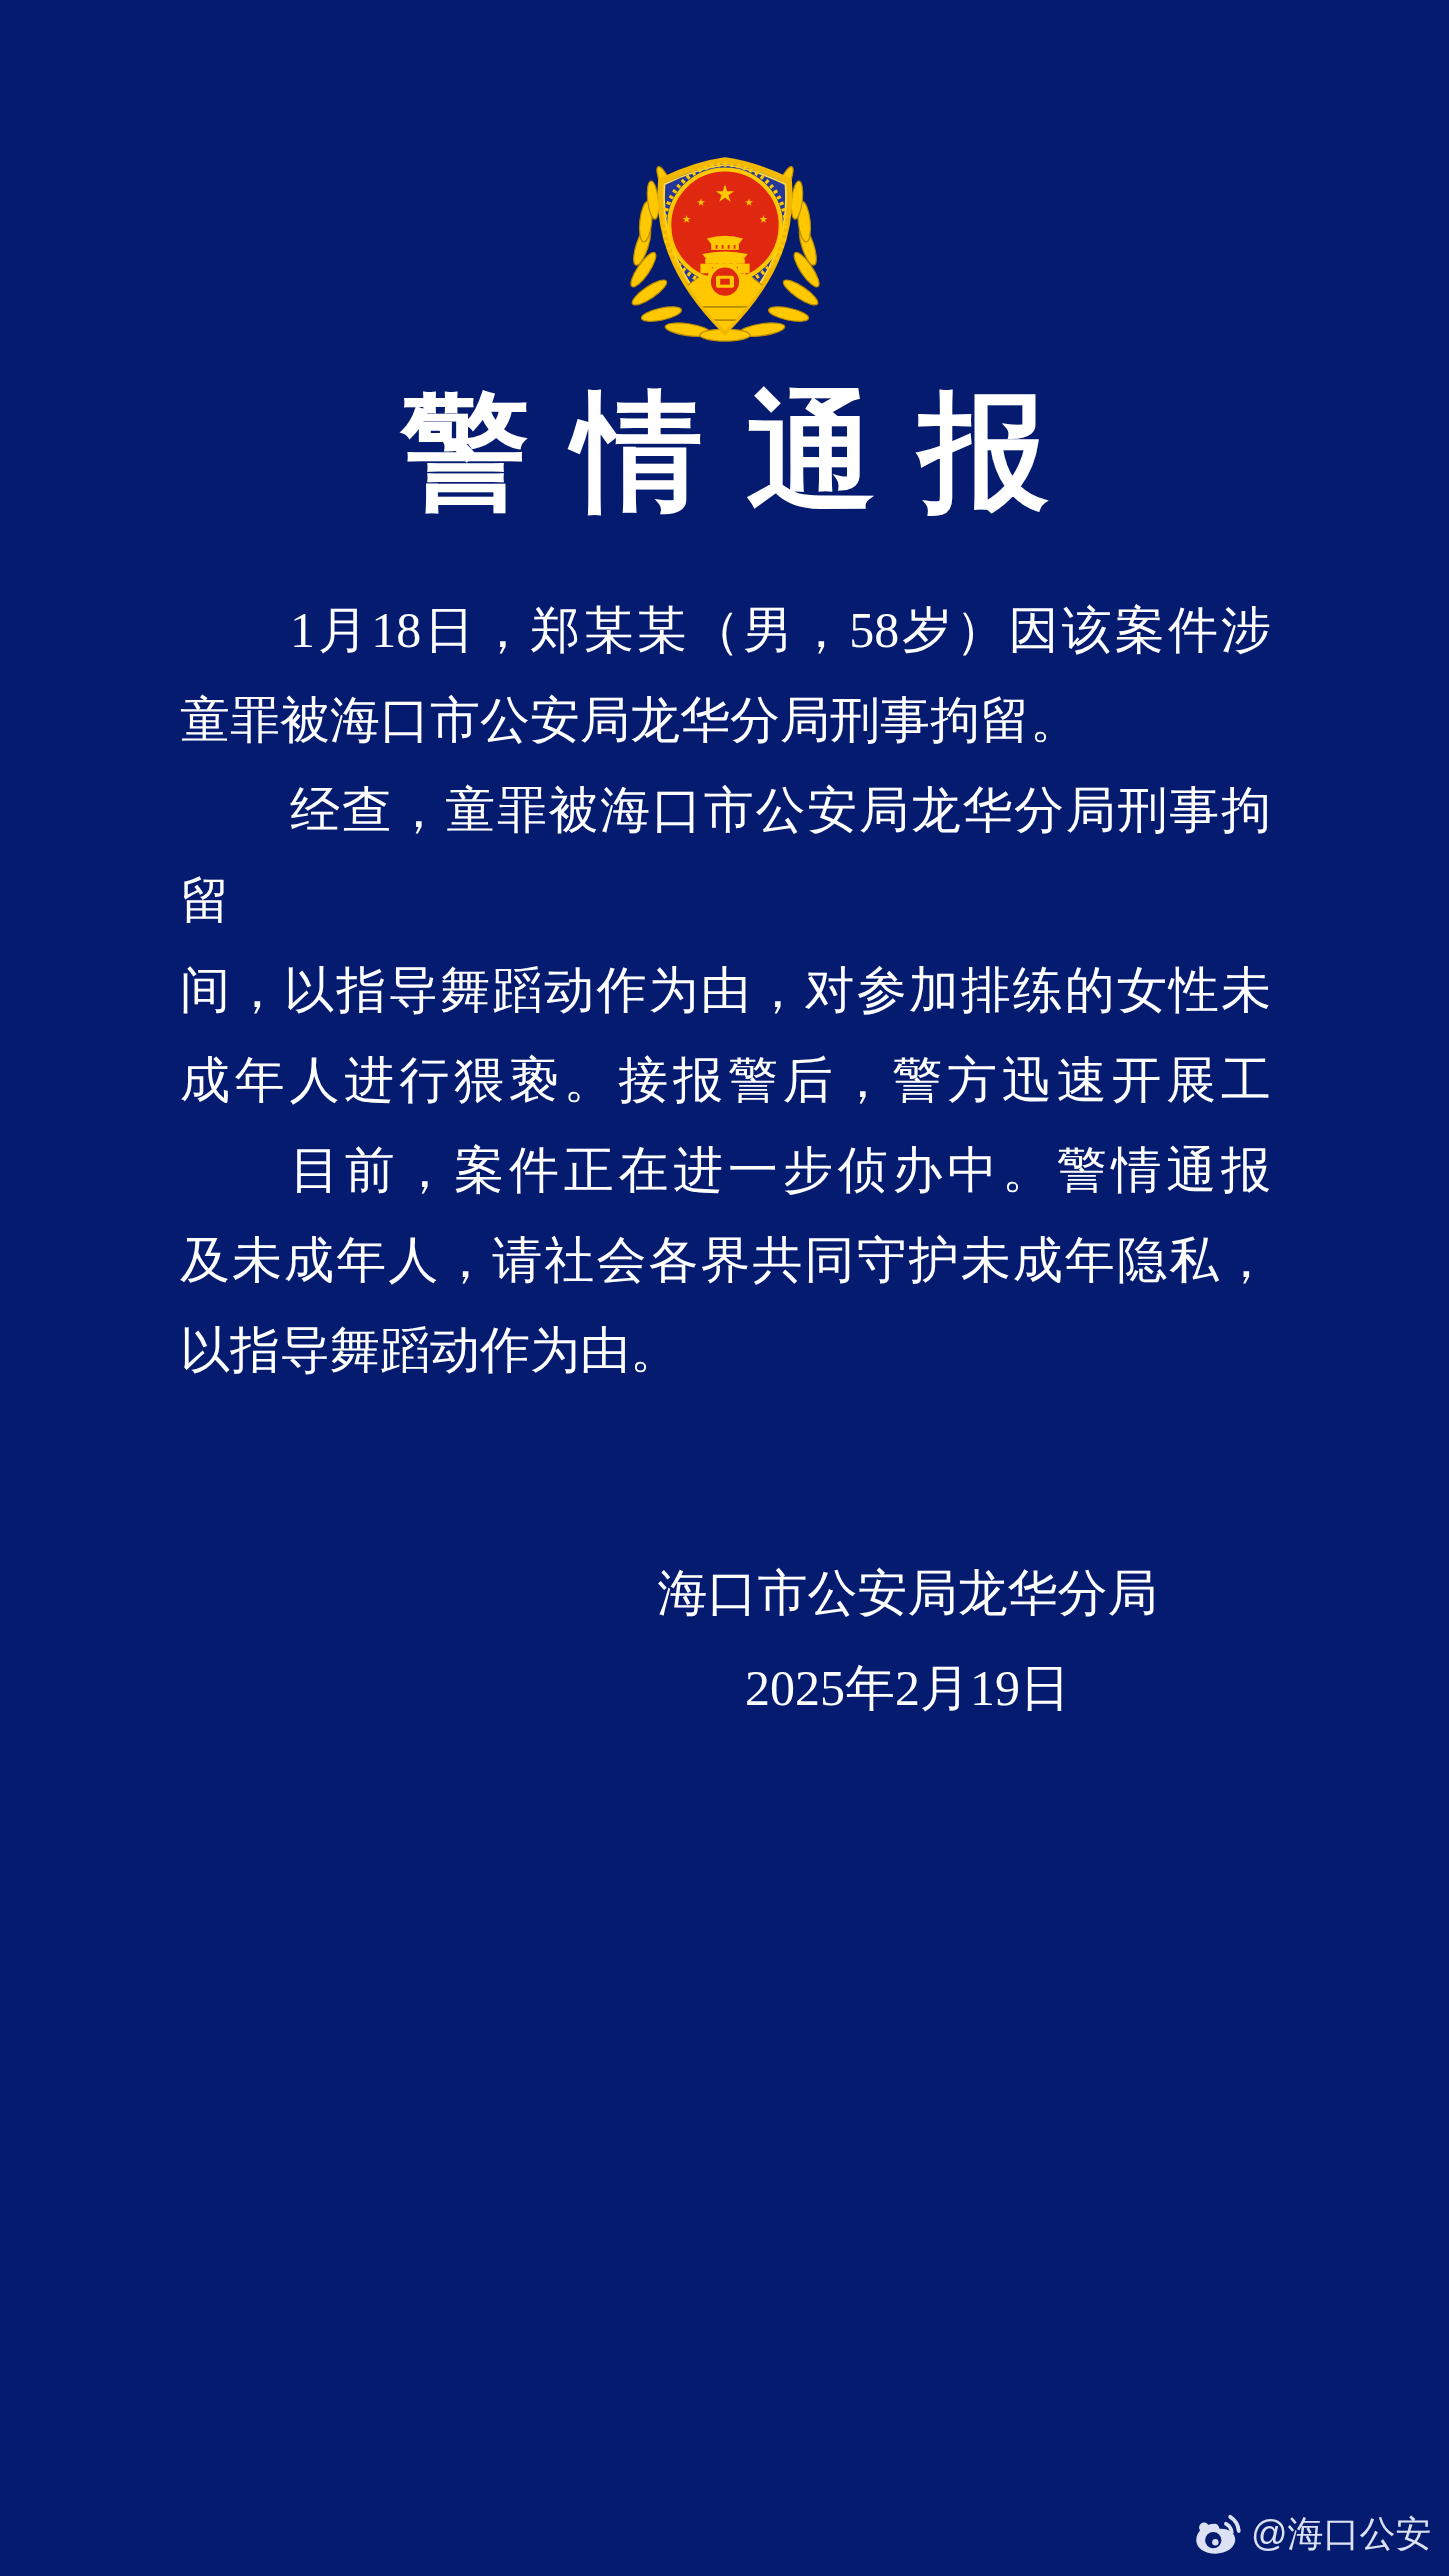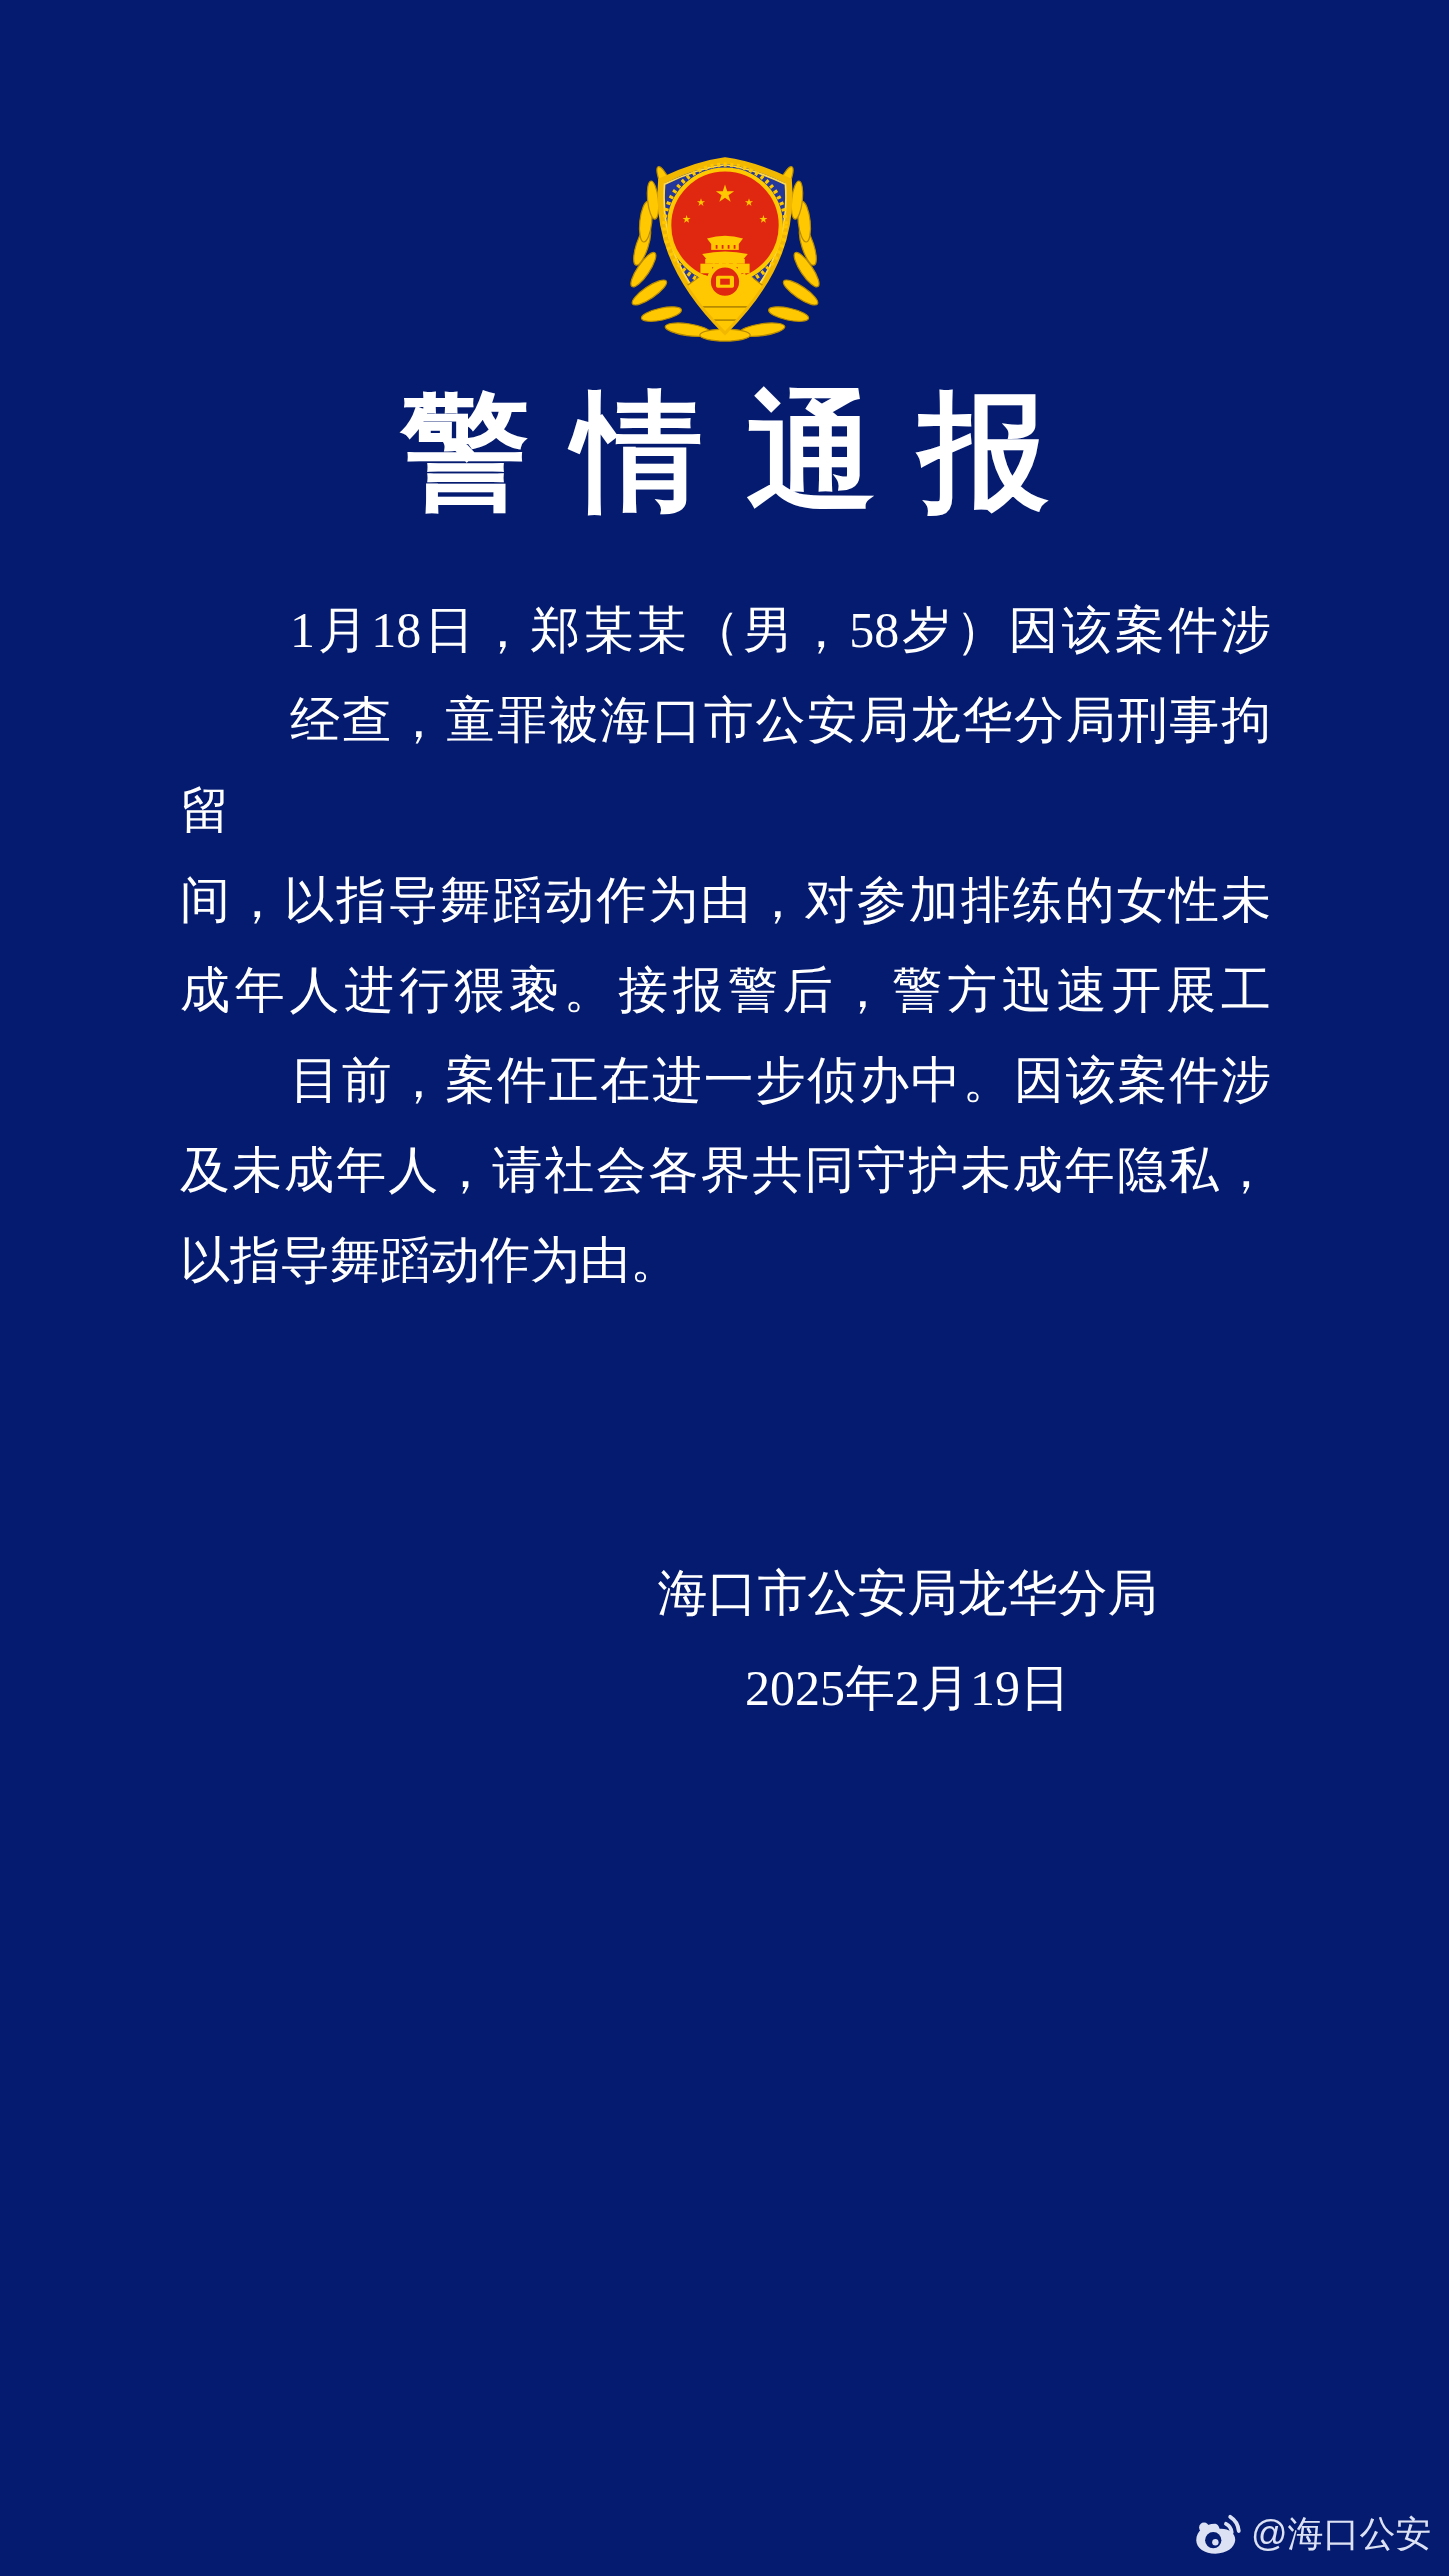--- a/index.html
+++ b/index.html
@@ -162,28 +162,29 @@
         <rect x="172" y="247" width="16" height="10" fill="#E02810"></rect>
       </g>
     </svg>
   </div>
 
   <h1 class="title">警情通报</h1>
 
   <main class="body-text">
     <div>
       <div class="bline first">1月18日，郑某某（男，58岁）因该案件涉</div>
+      <div class="bline last">童罪被海口市公安局龙华分局刑事拘留。</div>
     </div>
     <div>
       <div class="bline first">经查，童罪被海口市公安局龙华分局刑事拘留</div>
       <div class="bline">间，以指导舞蹈动作为由，对参加排练的女性未</div>
       <div class="bline">成年人进行猥亵。接报警后，警方迅速开展工</div>
     </div>
     <div>
-      <div class="bline first">目前，案件正在进一步侦办中。因该案件涉</div>
+      <div class="bline first">目前，案件正在进一步侦办中。警情通报</div>
       <div class="bline">及未成年人，请社会各界共同守护未成年隐私，</div>
       <div class="bline last">以指导舞蹈动作为由。</div>
     </div>
   </main>
 
   <div class="signature">
     <div>海口市公安局龙华分局</div>
     <div>2025年2月19日</div>
   </div>
 

